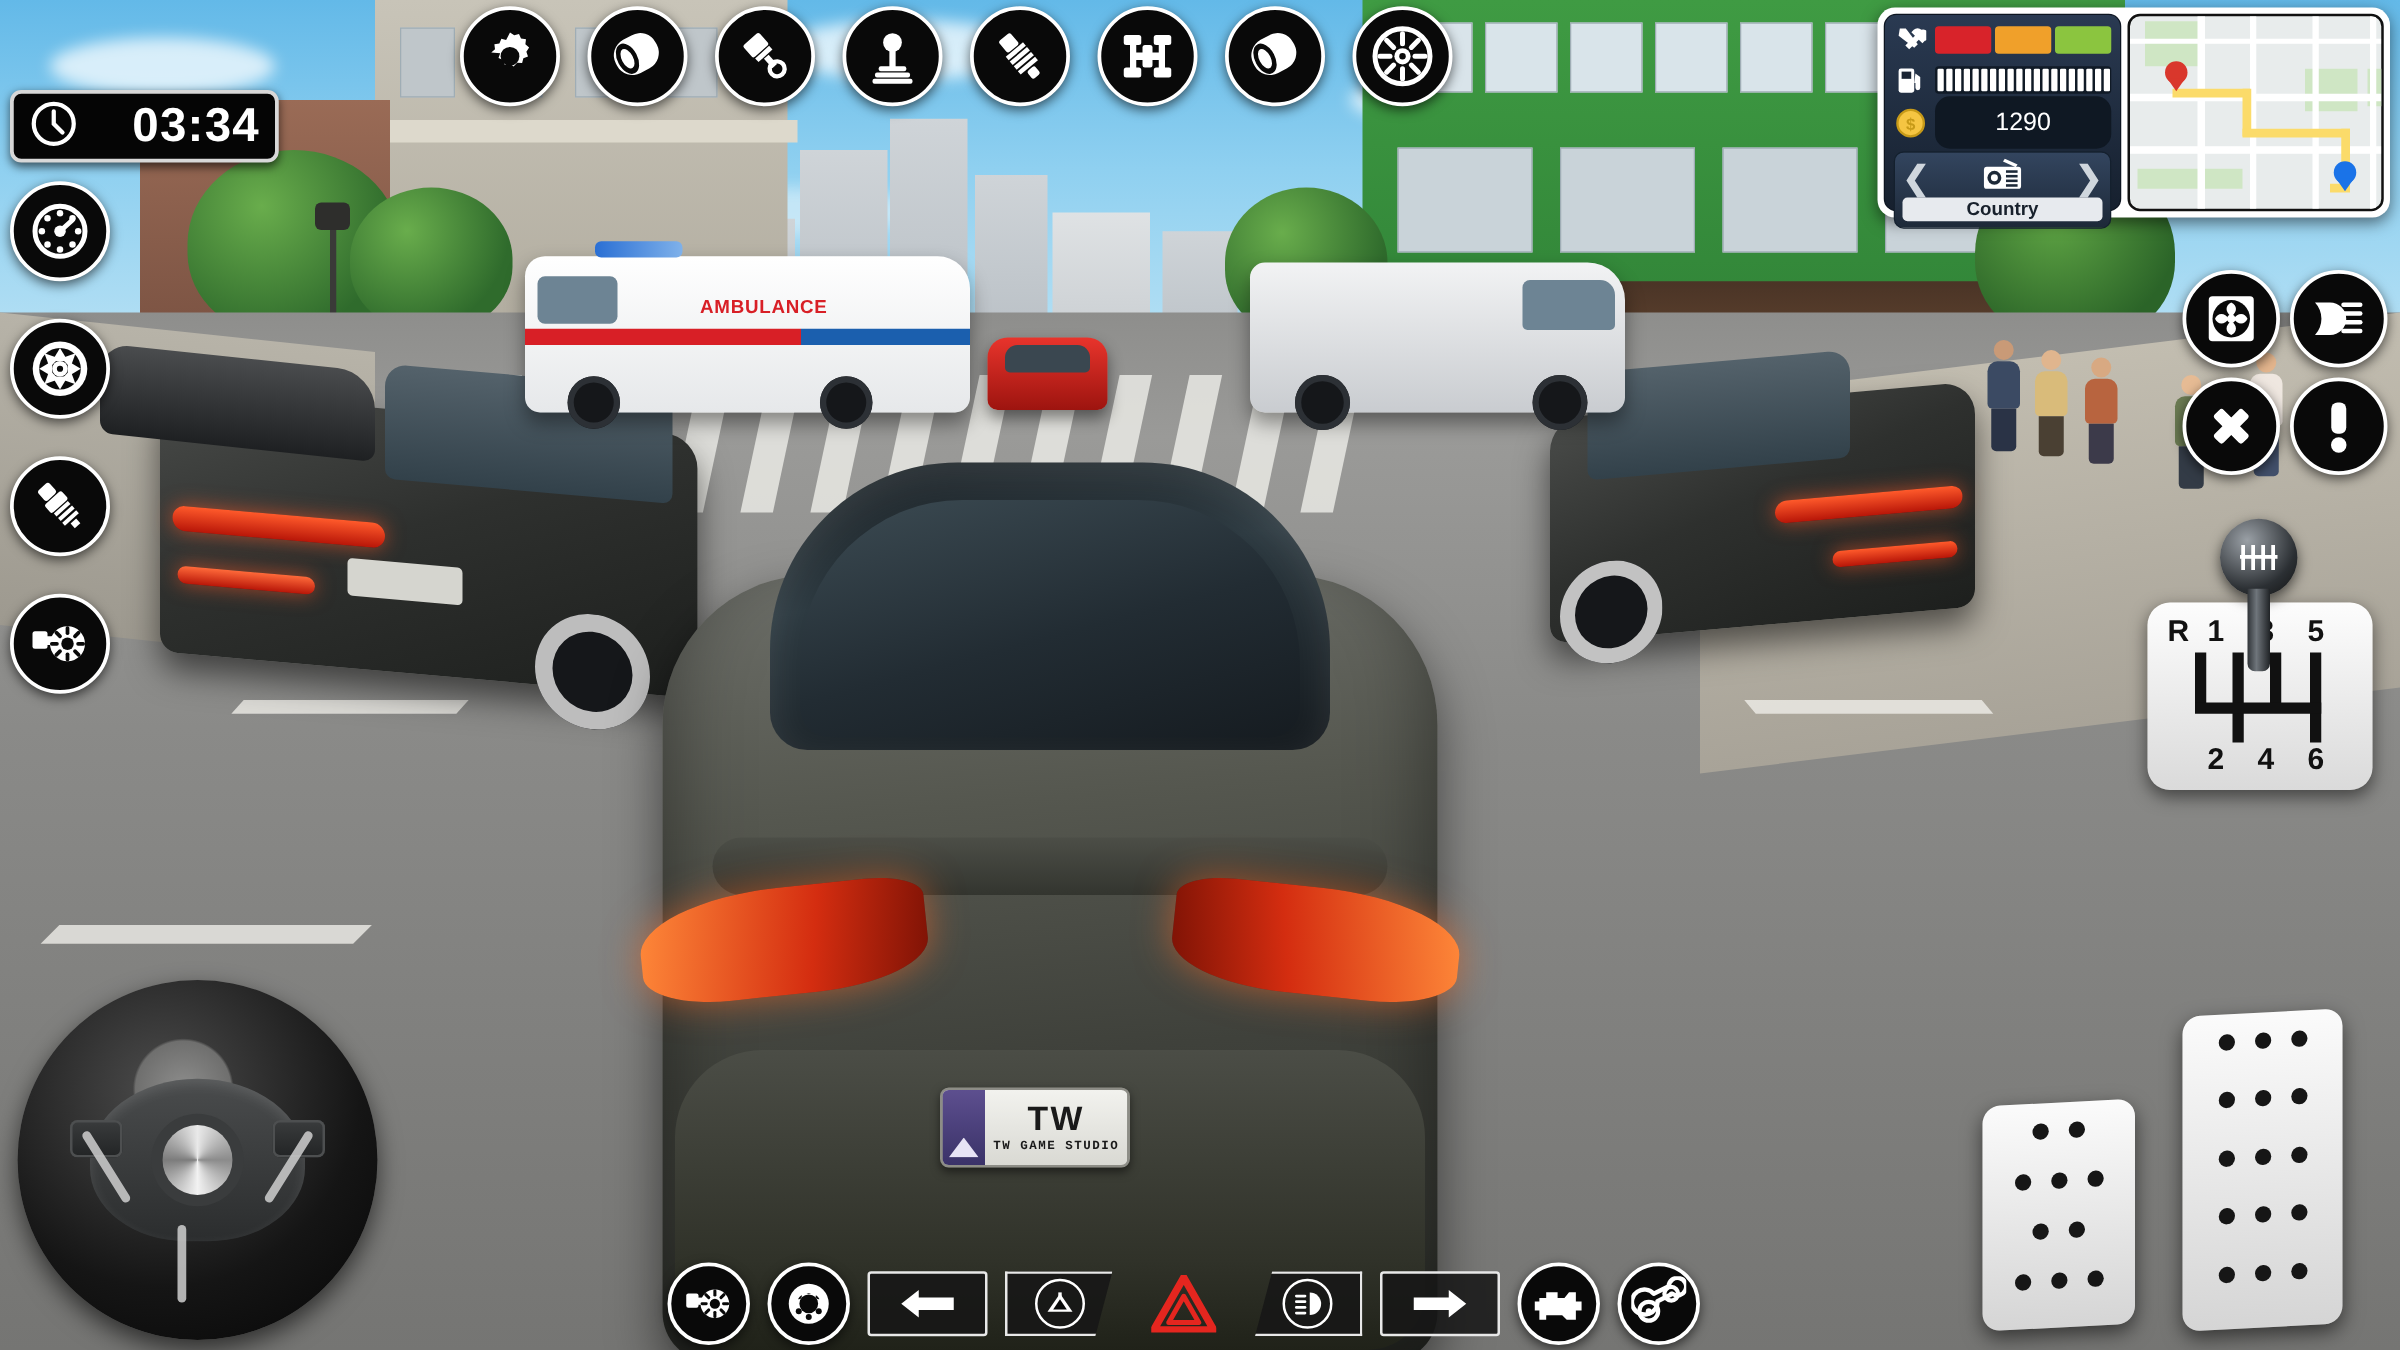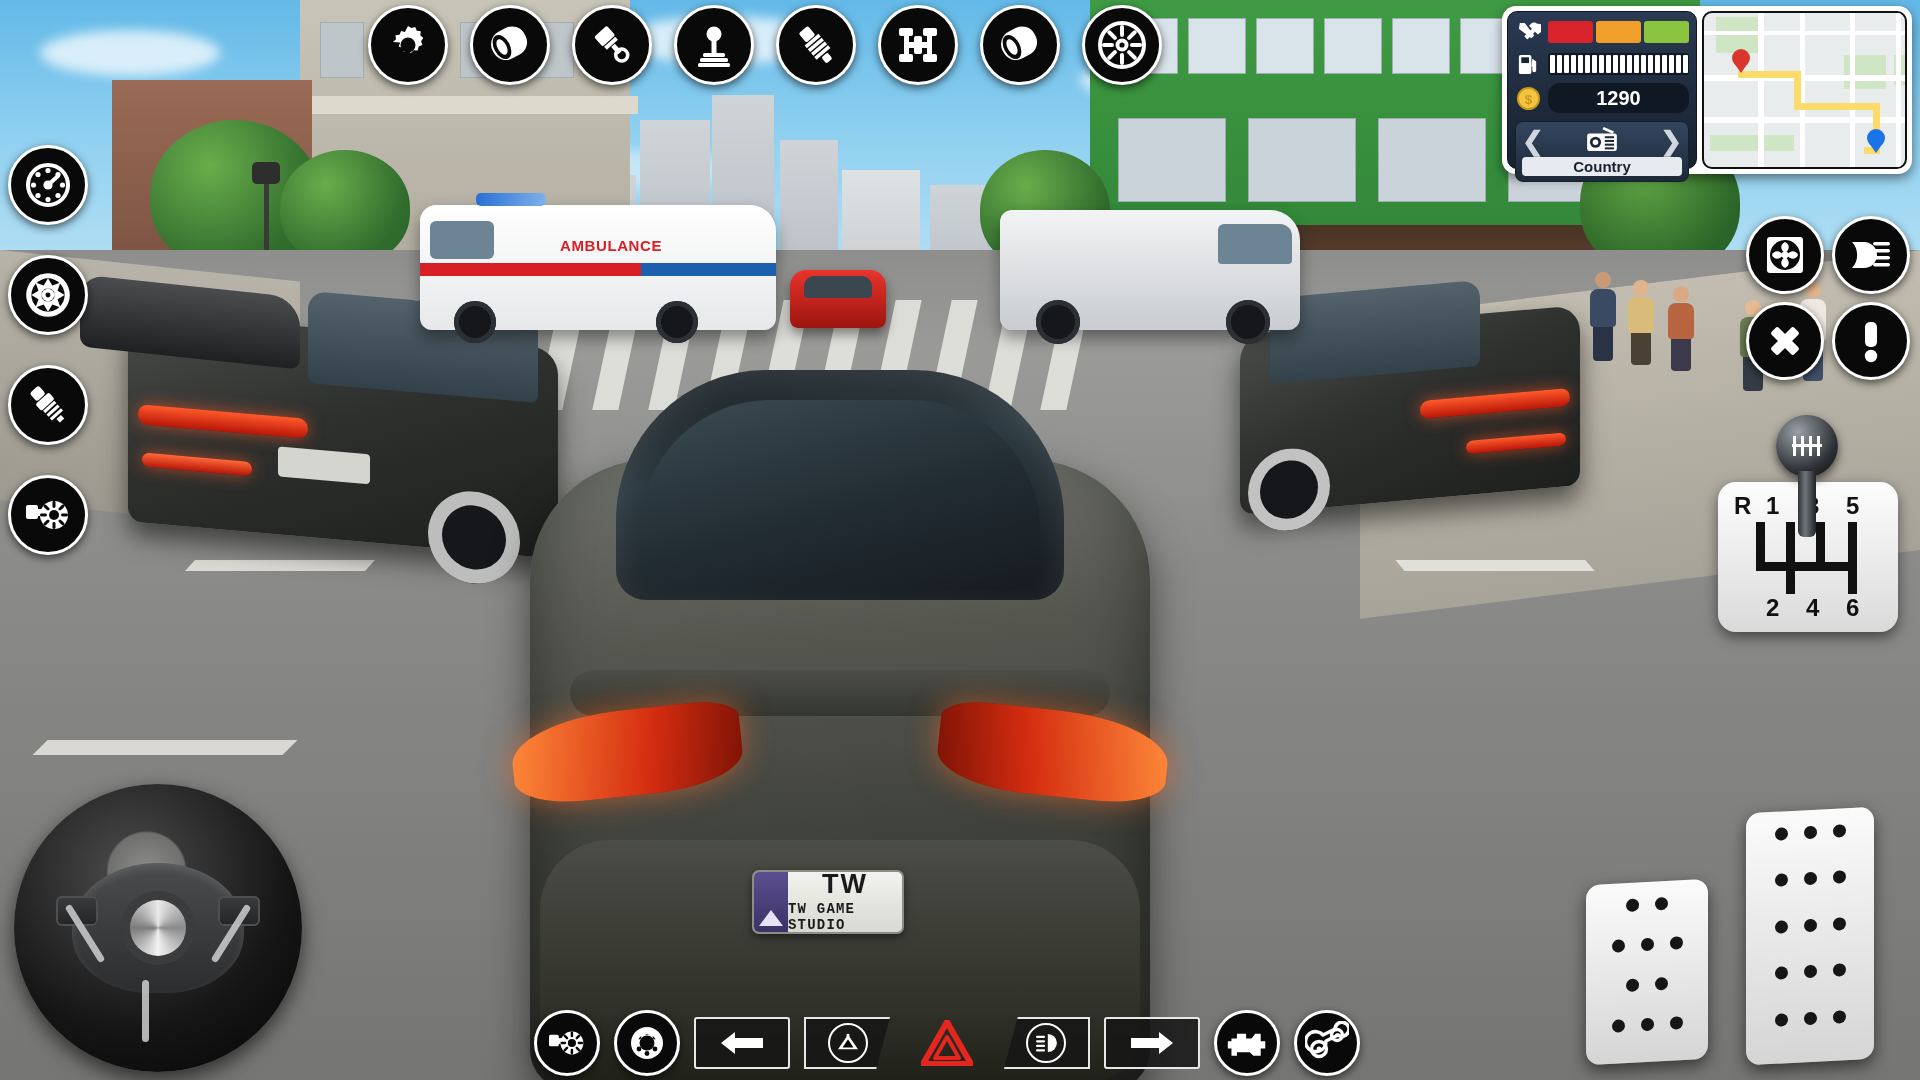--- a/index.html
+++ b/index.html
@@ -108,21 +108,21 @@
     background:linear-gradient(#f2f2ee,#d9d9d3);
     border-radius:7px; border:2px solid #8d8d86;
     display:flex; align-items:stretch; overflow:hidden;
     box-shadow:0 3px 8px rgba(0,0,0,.5);
   }
   #plate .flagstrip { width:34px; background:linear-gradient(#5d4f8f,#3a3268); position:relative; }
   #plate .flagstrip::after{content:"";position:absolute;left:5px;bottom:6px;width:24px;height:16px;
     background:#e7e3f5; clip-path:polygon(50% 0,100% 100%,0 100%);}
   #plate .ptxt { flex:1; display:flex; flex-direction:column; align-items:center; justify-content:center; }
   #plate .pmain { font-weight:bold; font-size:27px; color:#1a1a1a; letter-spacing:2px; line-height:1; }
-  #plate .psub { font-size:14px; font-weight:bold; color:#1a1a1a; letter-spacing:1.2px; margin-top:3px;
+  #plate .psub { font-size:10px; font-weight:bold; color:#1a1a1a; letter-spacing:1.2px; margin-top:3px;
      font-family:"Liberation Mono", monospace; }
 
   
   #ambulance { position:absolute; left:420px; top:205px; width:356px; height:125px; }
   #ambulance .amb-body { position:absolute; inset:0; background:linear-gradient(#ffffff,#e6e8ea);
      border-radius:16px 26px 12px 12px; box-shadow:0 8px 16px rgba(0,0,0,.4); }
   #ambulance .amb-stripe { position:absolute; left:0; top:58px; width:100%; height:13px;
      background:linear-gradient(90deg,#d81f26 0%,#d81f26 62%,#1b5fae 62%,#1b5fae 100%); }
   #ambulance .amb-text { position:absolute; left:140px; top:32px; font-size:15px; font-weight:bold;
      color:#d81f26; letter-spacing:.6px; }
@@ -191,23 +191,23 @@
     border-radius:10px; padding:7px; display:flex; flex-direction:column; gap:6px;
     border:1px solid #0d1521;
   }
   .gauge-row { display:flex; align-items:center; gap:7px; height:30px; }
   .gauge-ico { width:26px; height:26px; flex:none; display:flex; align-items:center; justify-content:center; }
   .dmg-bar { flex:1; display:flex; gap:3px; height:22px; }
   .dmg-bar span { flex:1; border-radius:3px; }
   .fuel-bar { flex:1; height:22px; background:#101a26; border-radius:3px;
      display:flex; gap:2px; padding:2px; overflow:hidden; }
   .fuel-bar i { flex:none; width:5px; background:#fff; border-radius:1px; }
-  .coin-box { flex:1; height:30px; background:#0f1823; border-radius:12px;
+  .coin-box { flex:1; height:42px; background:#0f1823; border-radius:12px;
      display:flex; align-items:center; justify-content:center;
-     color:#fff; font-size:20px; font-weight:bold; }
+     color:#fff; font-size:20px; font-weight:normal; }
   #radio-row {
     margin-top:2px; background:linear-gradient(#33455f,#1d2938); border-radius:8px;
     padding:4px 6px 5px; display:flex; flex-direction:column; align-items:center; gap:1px;
     border:1px solid #14202e;
   }
   #radio-row .rr-top { display:flex; align-items:center; justify-content:space-between; width:100%; }
   .chev { color:#cfd6dd; font-size:26px; font-weight:bold; line-height:1; cursor:pointer; }
   #radio-label { background:#e7eaee; color:#18212c; font-size:15px; font-weight:bold;
      border-radius:4px; width:100%; text-align:center; line-height:19px; }
   #minimap { flex:1; border-radius:10px; overflow:hidden; border:2px solid #111; position:relative;
@@ -460,20 +460,29 @@
     <div id="plate">
       <div class="flagstrip"></div>
       <div class="ptxt">
         <div class="pmain">TW</div>
         <div class="psub">TW GAME STUDIO</div>
       </div>
     </div>
   </div>
 
 
+  <div id="stat-timer">
+    <span>
+      <svg width="40" height="40" viewBox="0 0 40 40">
+        <circle cx="20" cy="20" r="16" fill="none" stroke="#fff" stroke-width="3.4"></circle>
+        <path d="M20 10 V20 L27 27" fill="none" stroke="#fff" stroke-width="3.4" stroke-linecap="round"></path>
+      </svg>
+    </span>
+    <span class="stat-val">03:34</span>
+  </div>
 
   <div id="top-toolbar">
 
     <div class="rbtn">
       <svg width="46" height="46" viewBox="0 0 46 46" fill="#fff">
         <path d="M23 4l3.4 2.1 3.8-1 1.6 3.6 4 .6-.5 4 3 2.6-2.2 3.4 1.3 3.8-3.7 1.5-1 3.9-4-.3-2.8 2.9-3.2-2.4-3.9 1-1.3-3.8-3.7-1.5 1.3-3.8L8 19.9l3-2.6-.5-4 4-.6L16.1 9l3.8 1z" transform="translate(0,0)"></path>
         <circle cx="23" cy="23" r="7.5" fill="#090909"></circle>
       </svg>
     </div>
 

